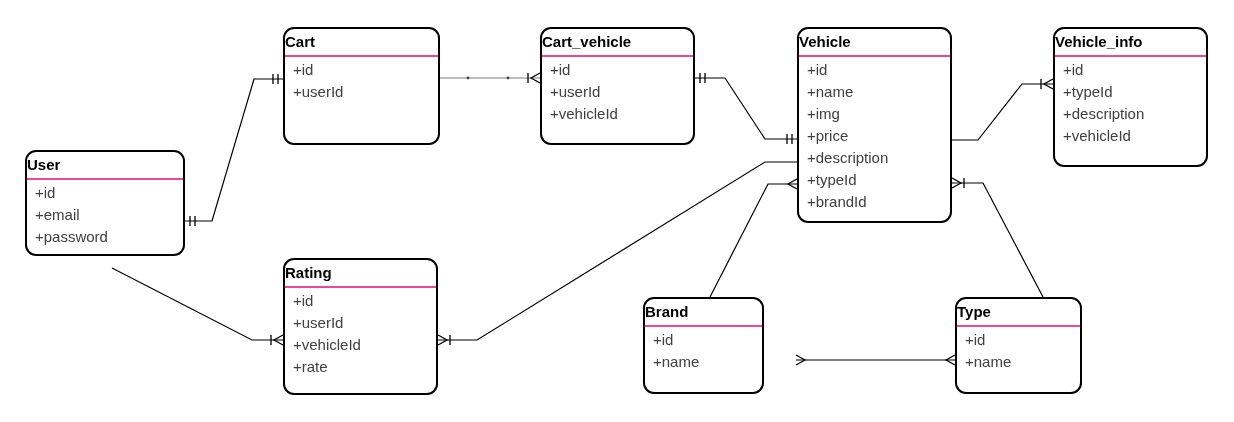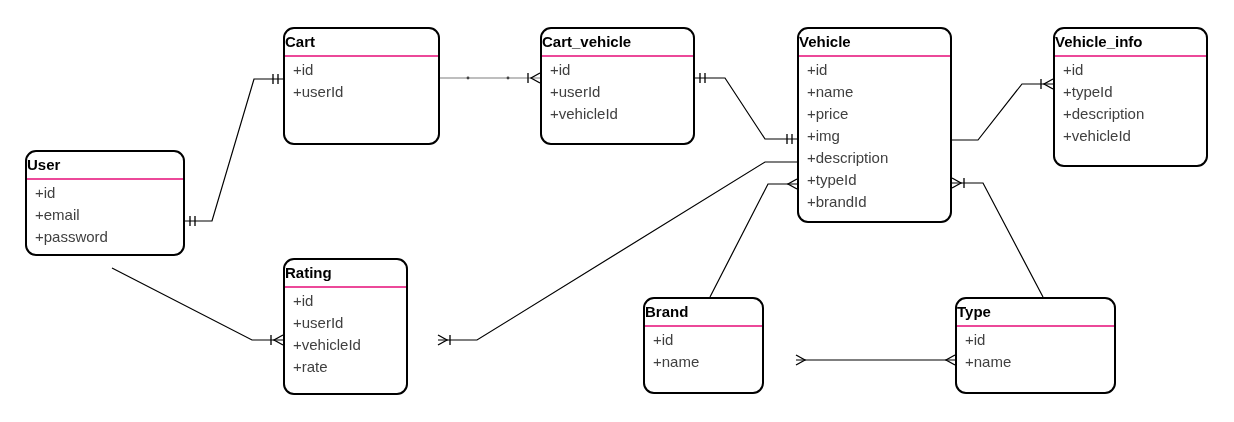--- a/index.html
+++ b/index.html
@@ -93,57 +93,57 @@
       <div class="entity-field">+userId</div>
       <div class="entity-field">+vehicleId</div>
     </div>
   </div>
 
   <div class="entity" style="left:797px;top:27px;width:155px;height:196px">
     <div class="entity-title">Vehicle</div>
     <div class="entity-body">
       <div class="entity-field">+id</div>
       <div class="entity-field">+name</div>
+      <div class="entity-field">+img</div>
       <div class="entity-field">+price</div>
-      <div class="entity-field">+img</div>
       <div class="entity-field">+description</div>
       <div class="entity-field">+typeId</div>
       <div class="entity-field">+brandId</div>
     </div>
   </div>
 
   <div class="entity" style="left:1053px;top:27px;width:155px;height:140px">
     <div class="entity-title">Vehicle_info</div>
     <div class="entity-body">
       <div class="entity-field">+id</div>
       <div class="entity-field">+typeId</div>
       <div class="entity-field">+description</div>
       <div class="entity-field">+vehicleId</div>
     </div>
   </div>
 
-  <div class="entity" style="left:283px;top:258px;width:125px;height:137px">
+  <div class="entity" style="left:283px;top:258px;width:155px;height:137px">
     <div class="entity-title">Rating</div>
     <div class="entity-body">
       <div class="entity-field">+id</div>
       <div class="entity-field">+userId</div>
       <div class="entity-field">+vehicleId</div>
       <div class="entity-field">+rate</div>
     </div>
   </div>
 
   <div class="entity" style="left:643px;top:297px;width:121px;height:97px">
     <div class="entity-title">Brand</div>
     <div class="entity-body">
       <div class="entity-field">+id</div>
       <div class="entity-field">+name</div>
     </div>
   </div>
 
-  <div class="entity" style="left:955px;top:297px;width:161px;height:97px">
+  <div class="entity" style="left:955px;top:297px;width:127px;height:97px">
     <div class="entity-title">Type</div>
     <div class="entity-body">
       <div class="entity-field">+id</div>
       <div class="entity-field">+name</div>
     </div>
   </div>
 
 </div>
 
 </body></html>

